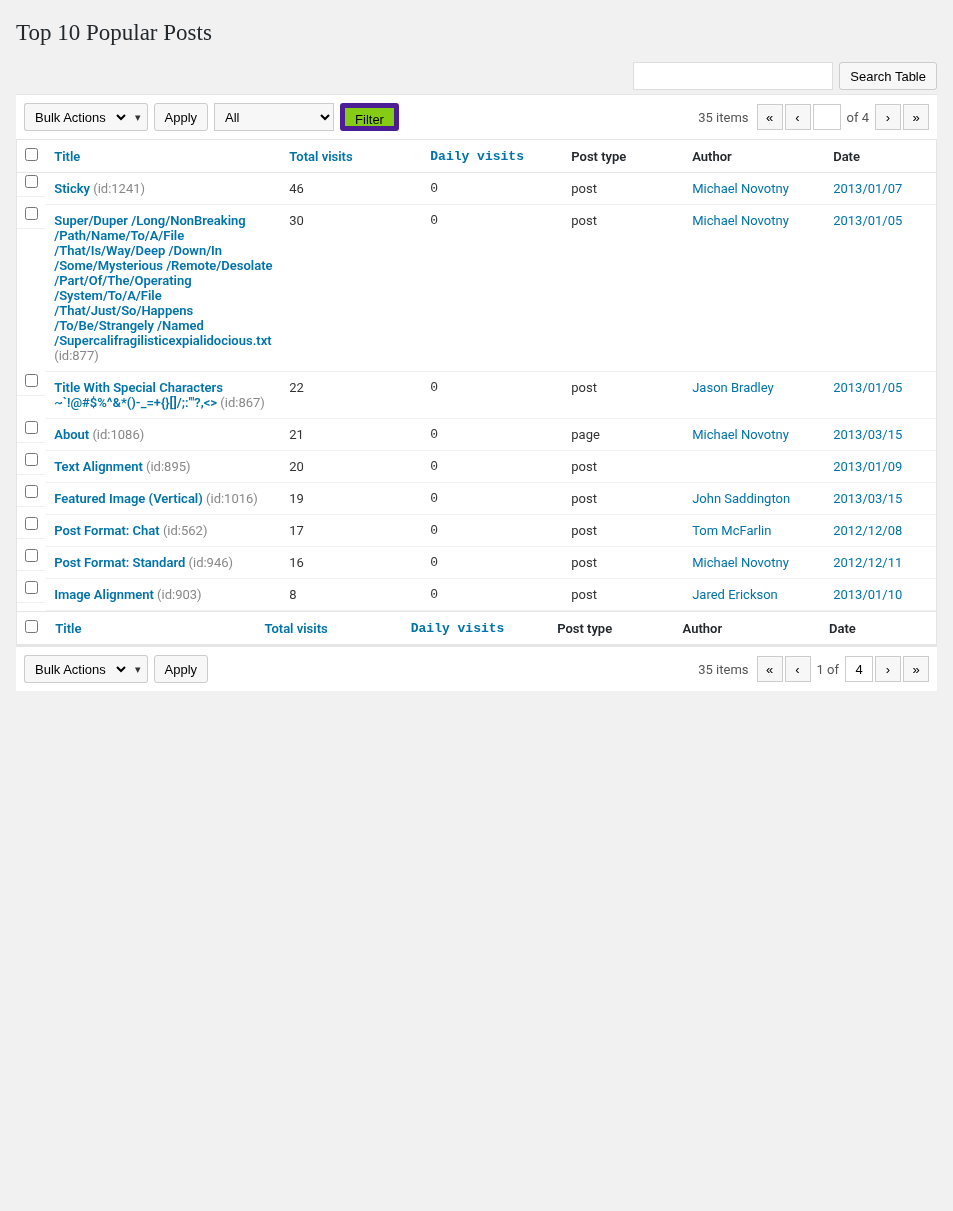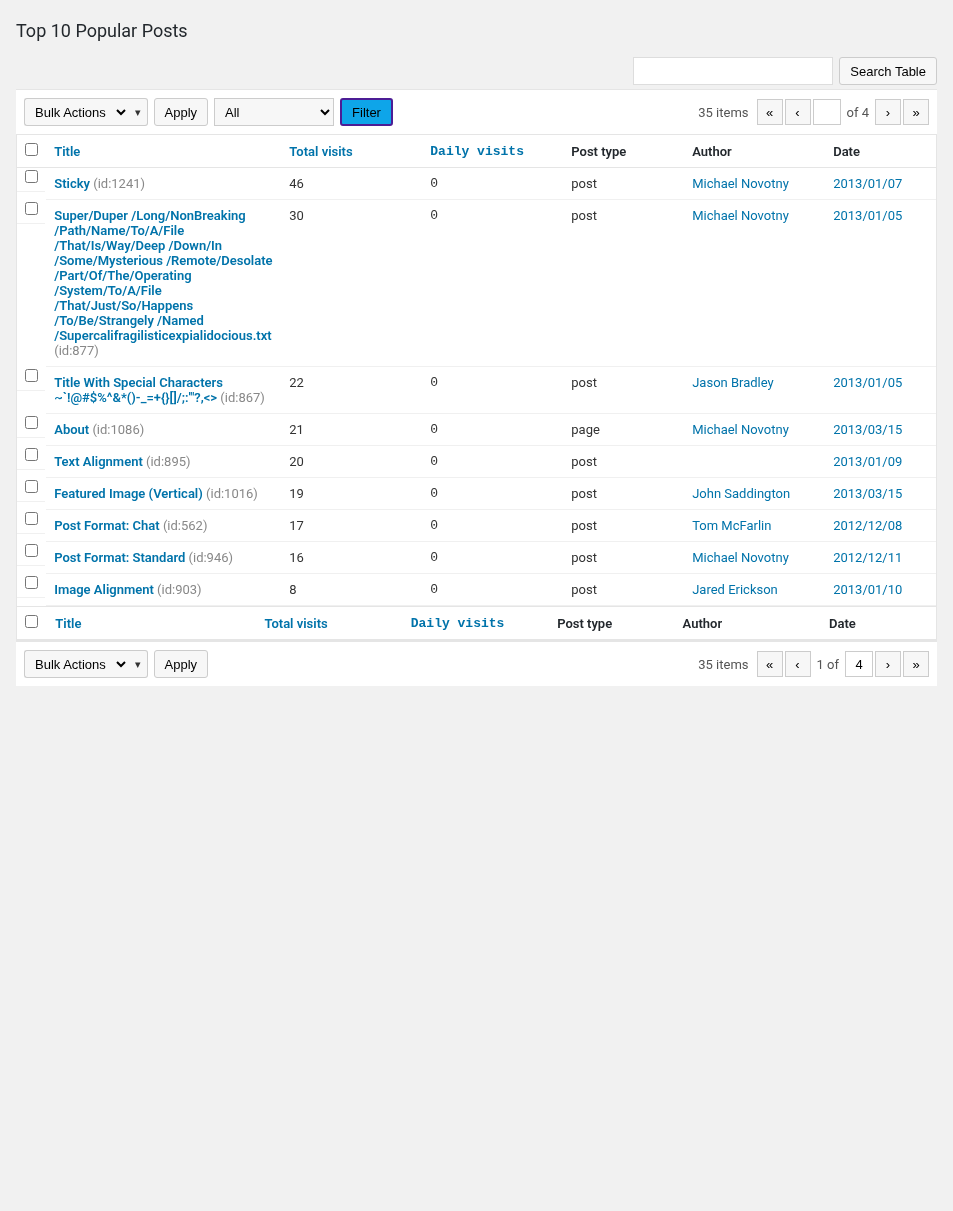--- a/index.html
+++ b/index.html
@@ -4,24 +4,25 @@
   <style>
     * { box-sizing: border-box; margin: 0; padding: 0; }
     body {
       font-family: -apple-system, BlinkMacSystemFont, "Segoe UI", Roboto, Oxygen, sans-serif;
       font-size: 13px;
       background: #f1f1f1;
       color: #333;
       padding: 20px 16px;
     }
     h1[data-name="page-title"] {
-      font-size: 18px;
+      font-size: 23px;
       font-weight: 400;
       color: #23282d;
       margin-bottom: 16px;
+      font-family: Liberation Serif, serif;
     }
     .top-bar {
       display: flex;
       justify-content: flex-end;
       margin-bottom: 4px;
     }
     .search-area {
       display: flex;
       align-items: center;
       gap: 6px;
@@ -109,22 +110,22 @@
     .filter-select {
       border: 1px solid #ccc;
       padding: 4px 6px;
       font-size: 13px;
       height: 28px;
       background: #f7f7f7;
       min-width: 120px;
       cursor: pointer;
     }
     .filter-button {
-      background: #0ea5e9;
-      border: 2px solid #4c1d95;
+      background: #84cc16;
+      border: 5px solid #4c1d95;
       padding: 4px 10px;
       font-size: 13px;
       cursor: pointer;
       height: 28px;
       border-radius: 3px;
       margin-left: 6px;
     }
     .pagination {
       display: flex;
       align-items: center;

